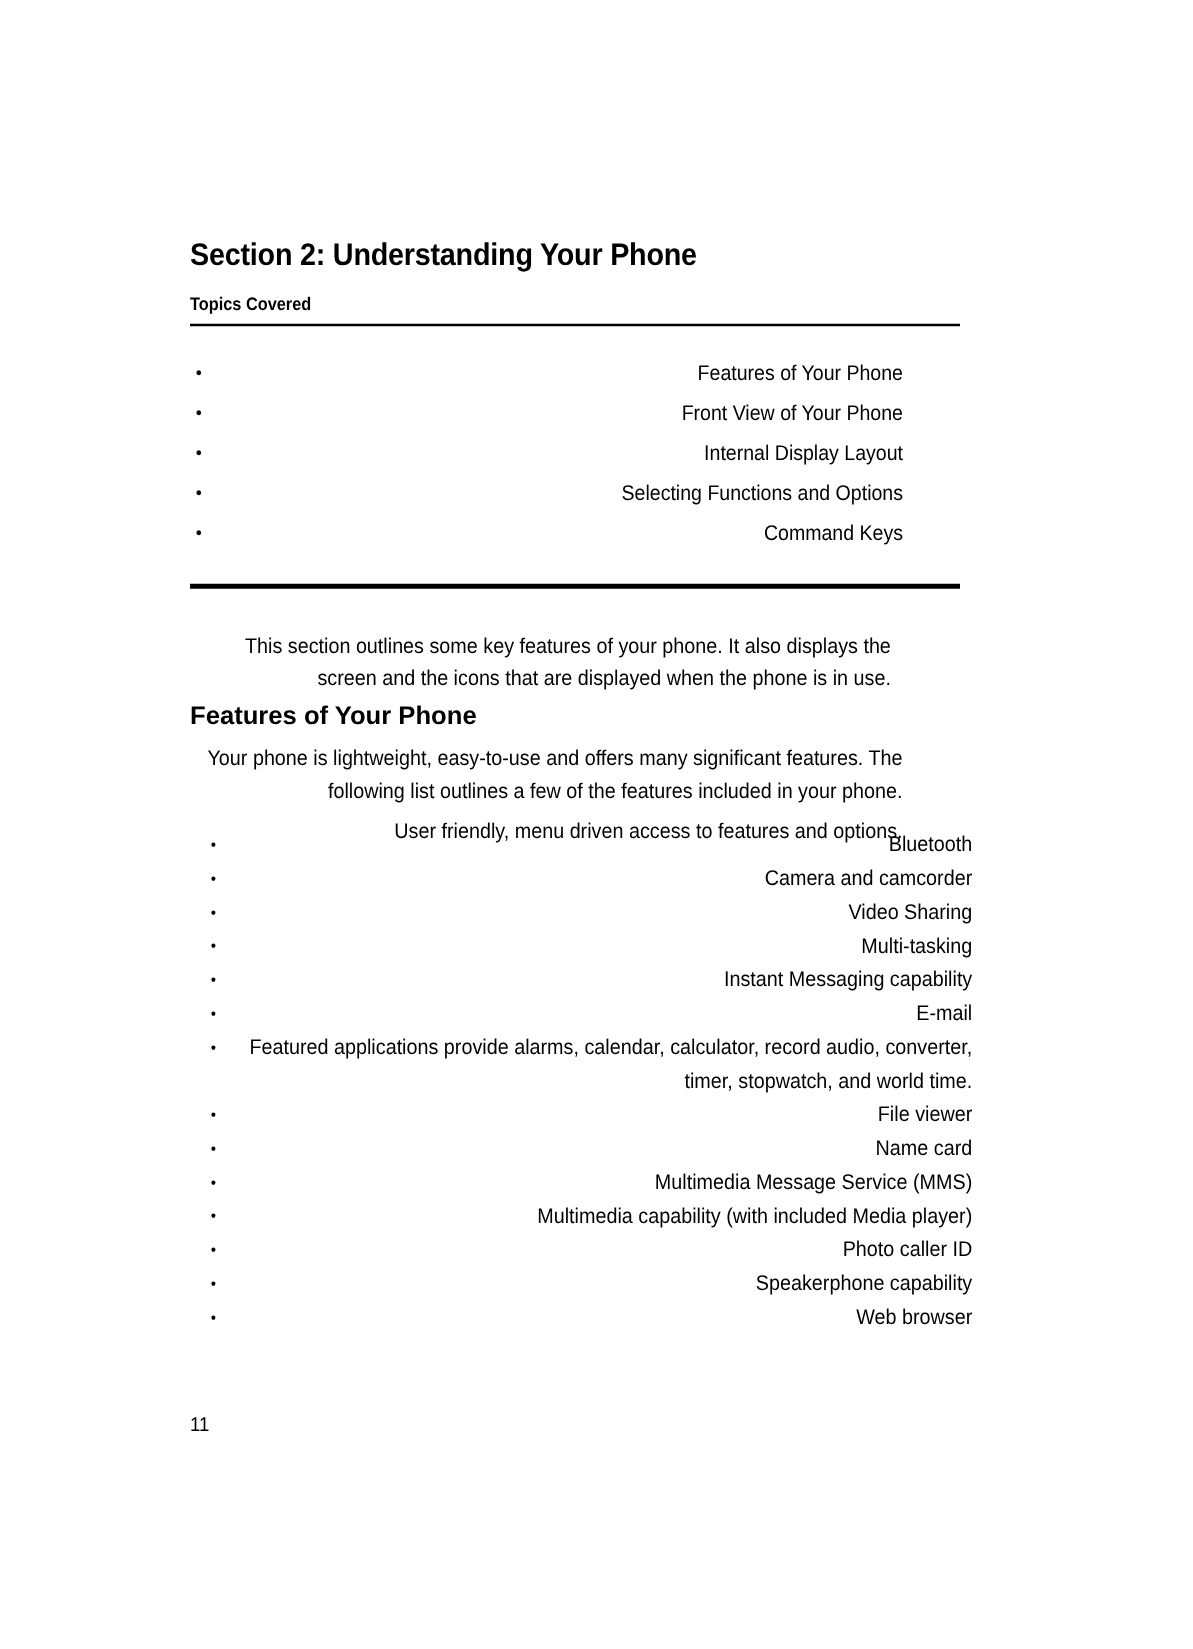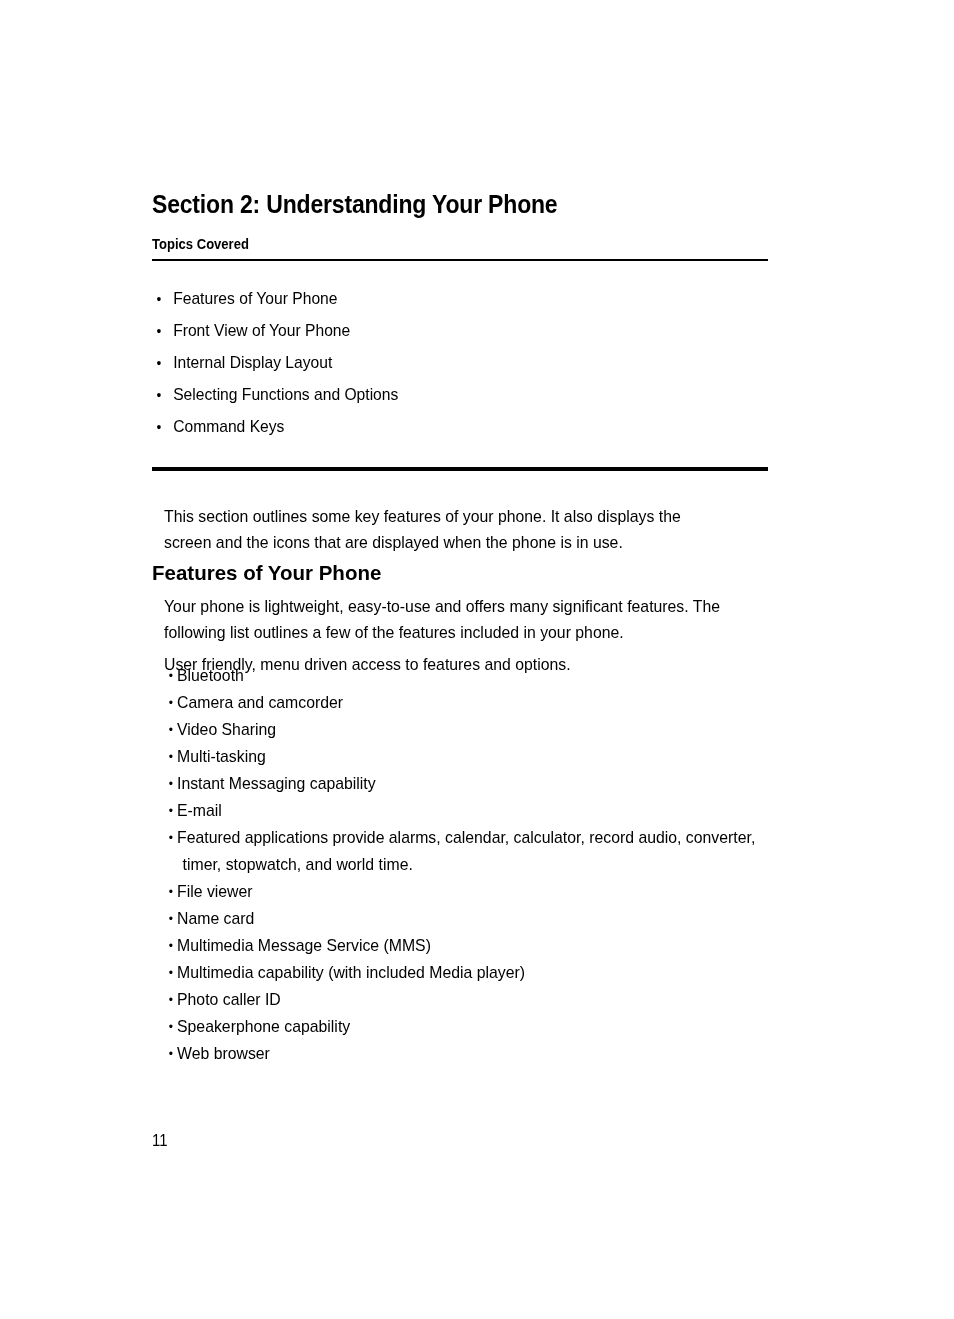--- a/index.html
+++ b/index.html
@@ -12,20 +12,21 @@
     height: 1319px;
     position: relative;
     font-family: "Liberation Sans", "DejaVu Sans", sans-serif;
     color: #000000;
     -webkit-font-smoothing: antialiased;
   }
 
   .page {
     position: absolute;
     inset: 0;
+    text-align: right;
   }
 
   
   .section-title {
     position: absolute;
     left: 152px;
     top: 172px;
     font-size: 25px;
     font-weight: bold;
     letter-spacing: -0.2px;

